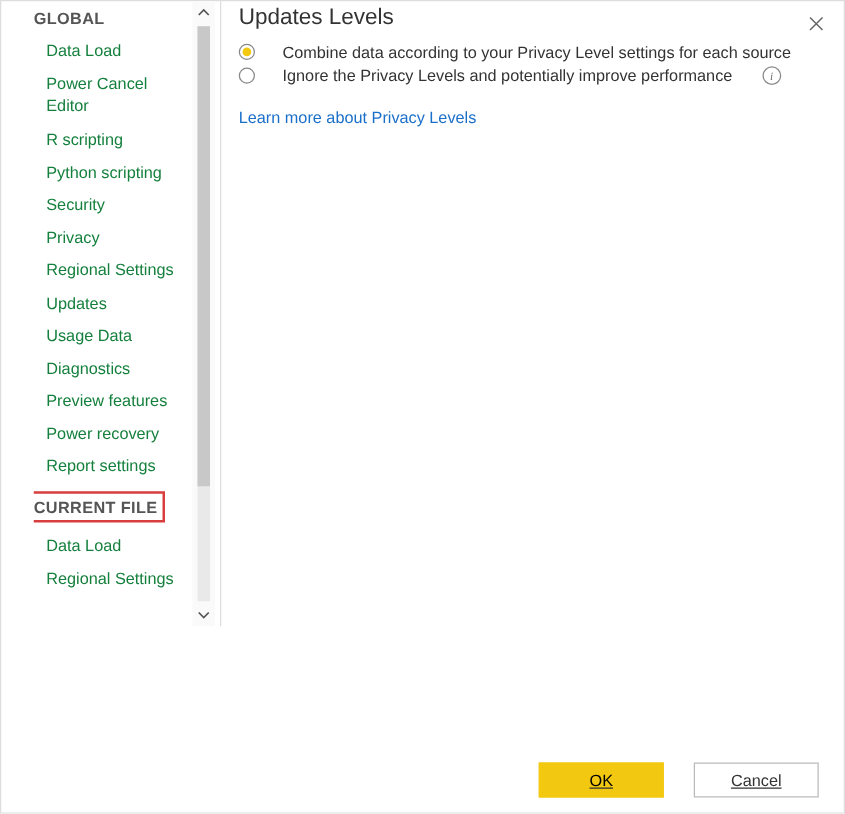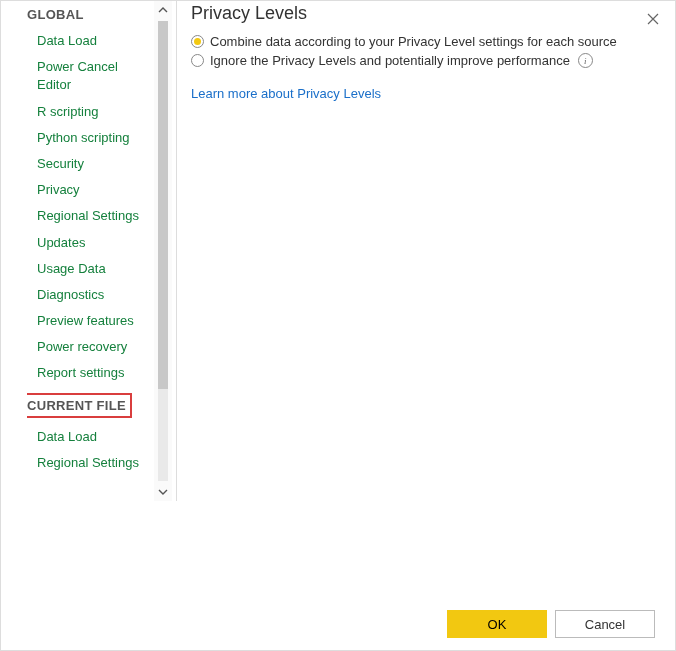--- a/index.html
+++ b/index.html
@@ -122,21 +122,21 @@
   }
   .content h2 {
     font-size: 18px;
     font-weight: 400;
     color: #333;
     margin: 0 0 10px 0;
   }
   .radio-row {
     display: flex;
     align-items: center;
-    gap: 6px;
+    gap: 22px;
     margin: 4px 0;
     cursor: pointer;
     font-size: 13px;
   }
   .radio {
     width: 13px;
     height: 13px;
     border: 1px solid #888;
     border-radius: 50%;
     display: inline-flex;
@@ -170,21 +170,22 @@
     color: #1a6fc9;
     margin-top: 18px;
     cursor: pointer;
     font-size: 13px;
   }
   .footer {
     position: absolute;
     bottom: 12px;
     right: 20px;
     display: flex;
-    gap: 8px;
+    gap: 24px;
+    text-decoration: underline;
   }
   .btn {
     min-width: 70px;
     height: 26px;
     border: 1px solid #bbb;
     background: #fff;
     padding: 0 14px;
     cursor: pointer;
     font-size: 13px;
     display: inline-flex;
@@ -257,21 +258,21 @@
           <svg viewBox="0 0 10 10">
               <path d="M1 3 L5 7 L9 3" stroke="#555" stroke-width="1.4" fill="none"></path>
             </svg>
         </div>
       </div>
     </div>
 
     <div class="vdiv"></div>
 
     <div class="content">
-      <h2>Privacy Levels</h2>
+      <h2>Updates Levels</h2>
       <div id="radios">
           <div class="radio-row">
             <span class="radio checked"></span>
             <span>Combine data according to your Privacy Level settings for each source</span>
           </div>
           <div class="radio-row">
             <span class="radio"></span>
             <span>Ignore the Privacy Levels and potentially improve performance</span>
             <span class="info-icon">i</span>
           </div>

